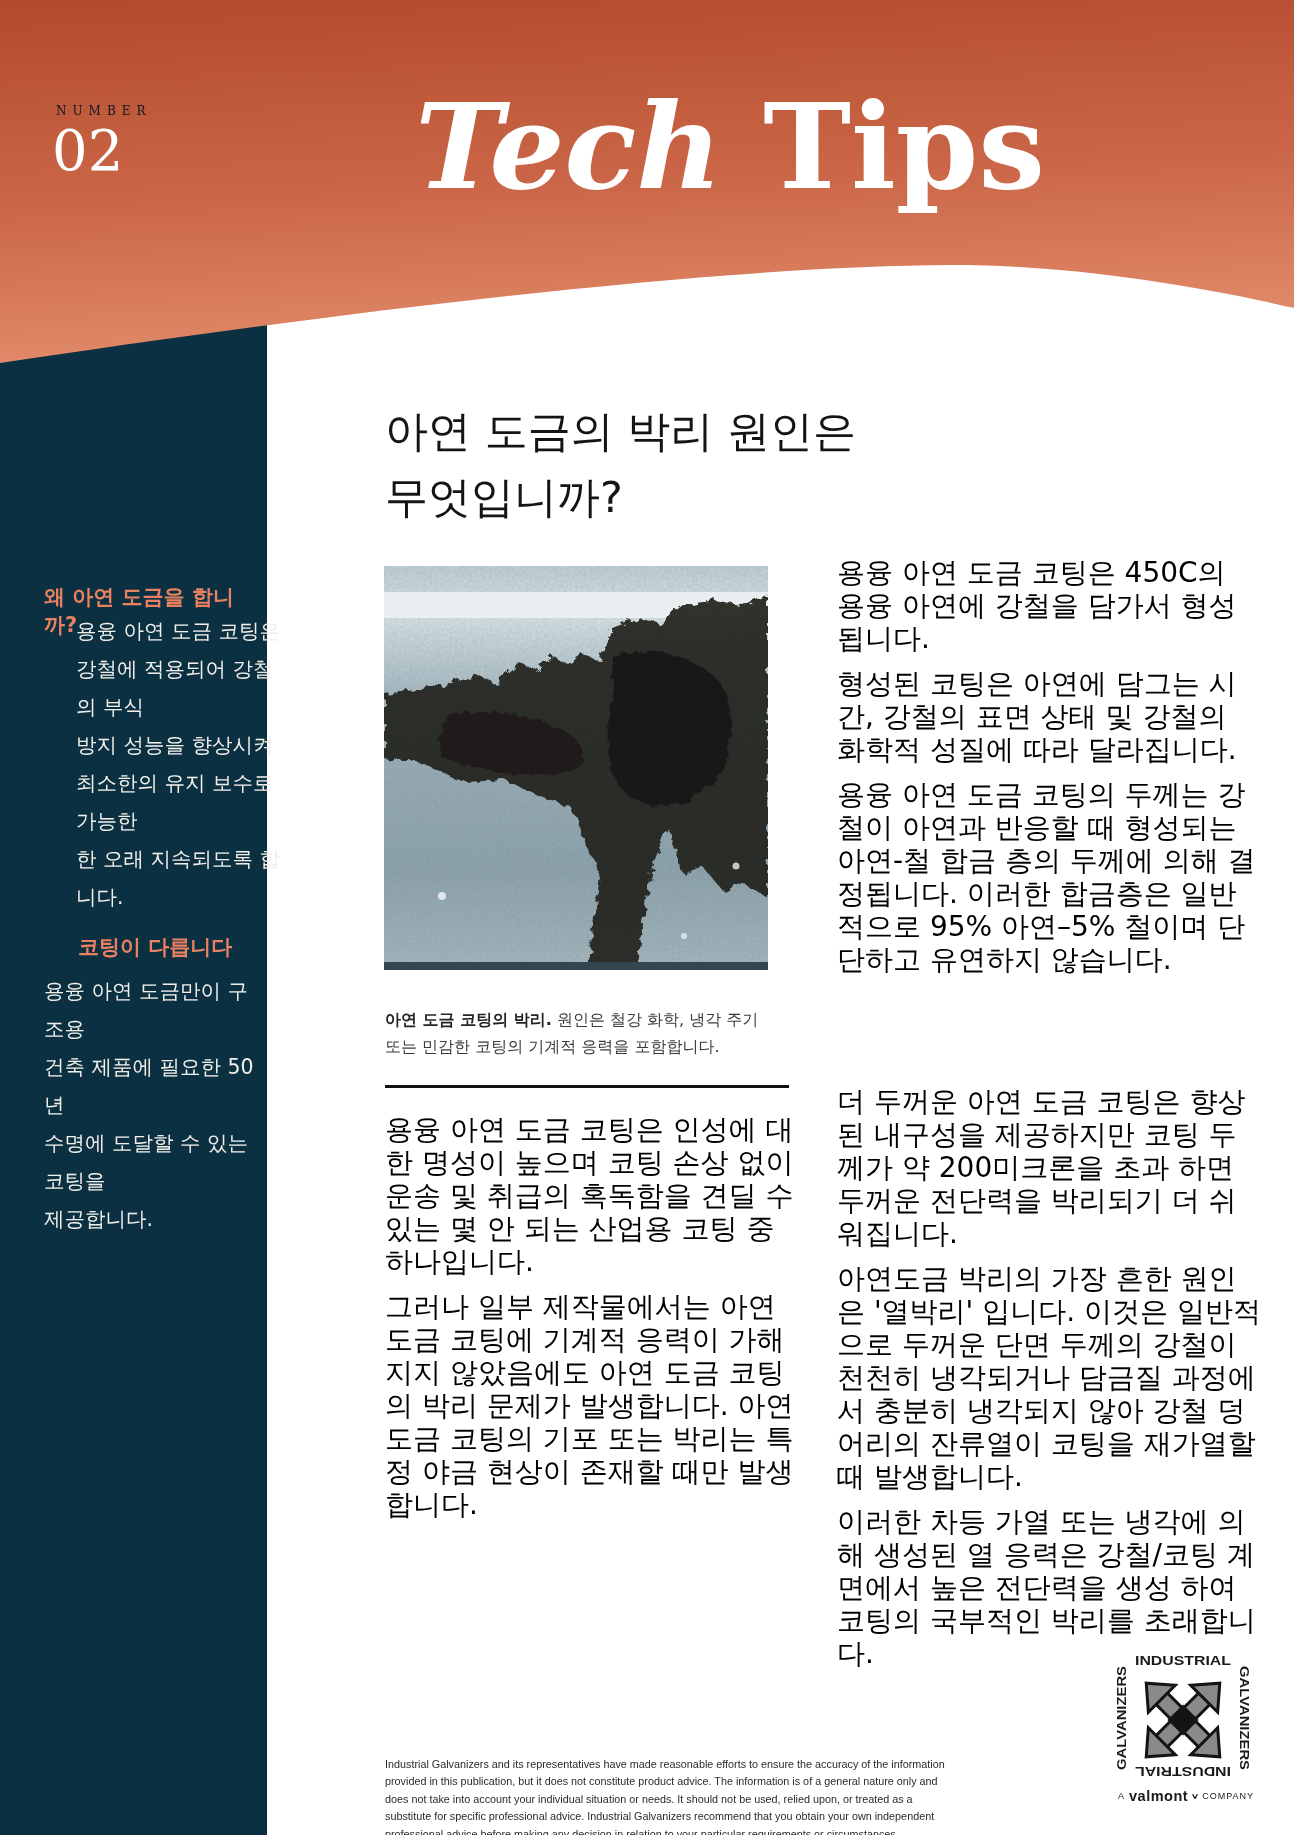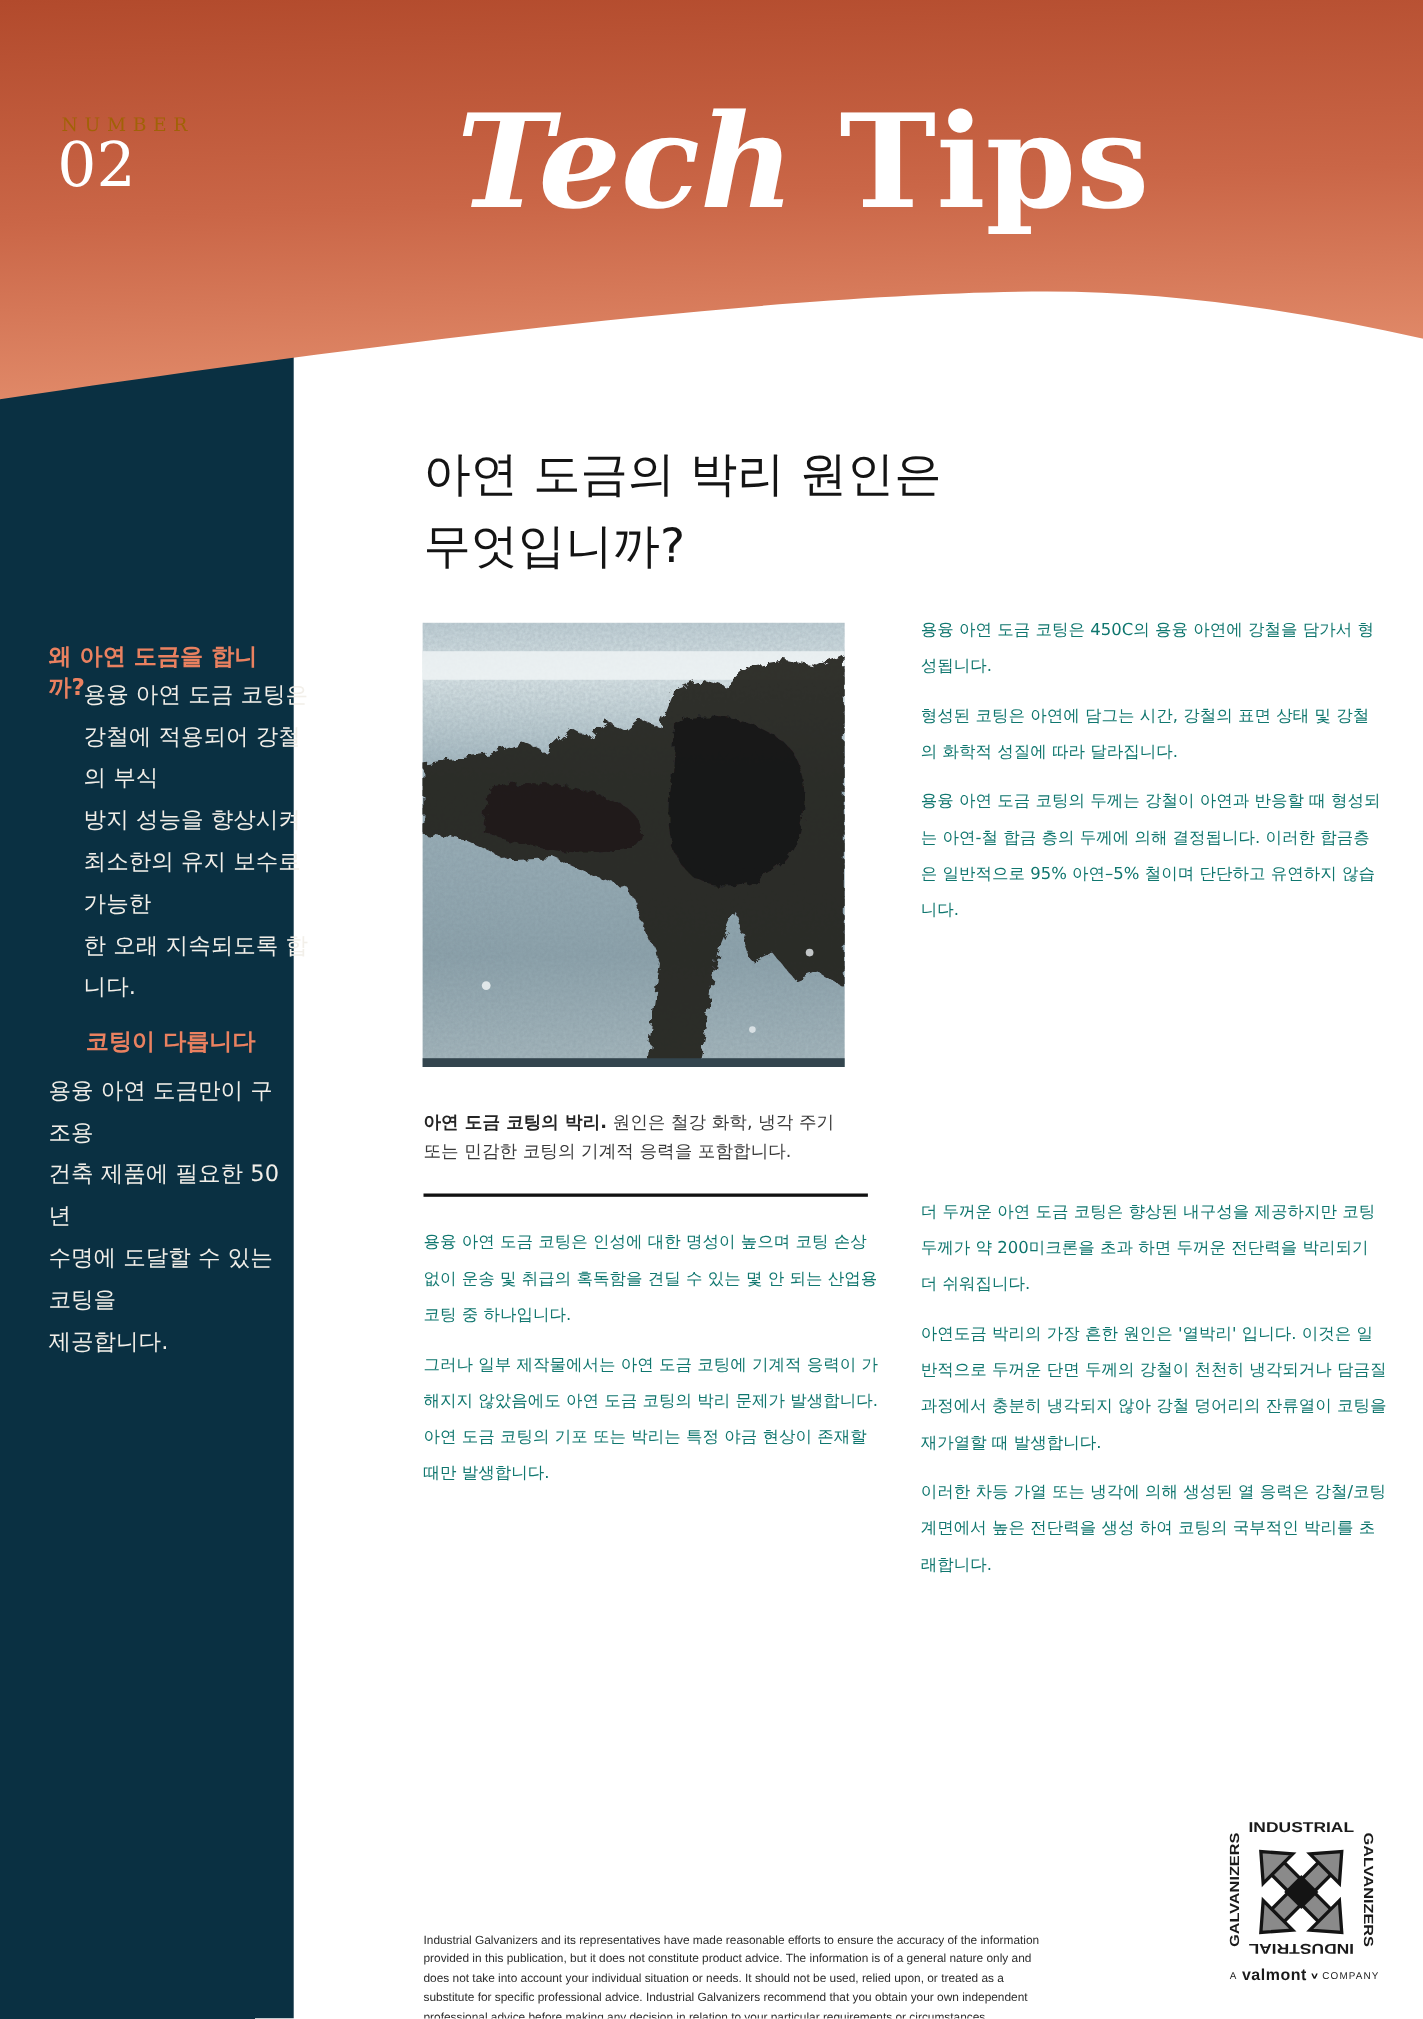--- a/index.html
+++ b/index.html
@@ -12,37 +12,37 @@
   .abs{position:absolute;}
 
   
   .sidebar{left:0;top:0;width:267px;height:1835px;background:#0a3042;}
   .side-heading{position:absolute;left:44px;width:210px;font-size:21px;font-weight:bold;color:#ea8160;line-height:28px;white-space:pre-line;}
   .side-body{position:absolute;left:44px;width:215px;font-size:20.5px;color:#f2efe9;line-height:38px;white-space:pre-line;}
   .side-callout{position:absolute;left:20px;width:225px;font-size:20.5px;font-weight:bold;color:#ea8160;line-height:38px;text-align:center;white-space:pre-line;}
 
   
   .header-svg{left:0;top:0;width:1294px;height:375px;}
-  .number-label{left:56px;top:104px;color:#a16207;font-family:"DejaVu Serif","Liberation Serif",serif;font-size:17px;letter-spacing:6px;}
+  .number-label{left:56px;top:104px;color:#0f172a;font-family:"DejaVu Serif","Liberation Serif",serif;font-size:12px;letter-spacing:6px;}
   .number-big{left:52px;top:118px;color:#fff;font-family:"DejaVu Serif","Liberation Serif",serif;font-size:56px;font-weight:normal;}
   .masthead{left:360px;top:88px;width:740px;text-align:center;color:#fff;
     font-family:"DejaVu Serif","Liberation Serif",serif;font-size:118px;font-weight:bold;line-height:1;}
   .masthead .it{font-style:italic;}
 
   
   .main-title{left:385px;top:398px;width:620px;font-size:43px;line-height:66px;color:#141414;white-space:pre-line;}
 
   .photo{left:384px;top:566px;width:384px;height:404px;}
 
   .caption{left:385px;top:1006px;width:392px;font-size:16px;line-height:27px;color:#3a3a3a;}
   .caption b{color:#242424;}
 
   .rule{left:385px;top:1085px;width:404px;height:3px;background:#111;}
 
-  .col{position:absolute;font-size:15px;line-height:33px;color:#0f766e;}
+  .col{position:absolute;font-size:28px;line-height:33px;color:#000000;}
   .col p{margin:0 0 12px 0;}
   .col-mid{left:385px;top:1113px;width:416px;}
   .col-right-top{left:837px;top:556px;width:420px;}
   .col-right-bottom{left:837px;top:1085px;width:424px;}
 
   
   .disclaimer{left:385px;top:1756px;width:566px;font-family:"Liberation Sans","DejaVu Sans",sans-serif;
     font-size:10.8px;line-height:17.4px;color:#2b2b2b;}
   .logo{left:1115px;top:1652px;width:136px;height:132px;}
   .logo text{font-family:"Liberation Sans","DejaVu Sans",sans-serif;font-weight:bold;fill:#1a1a1a;}

